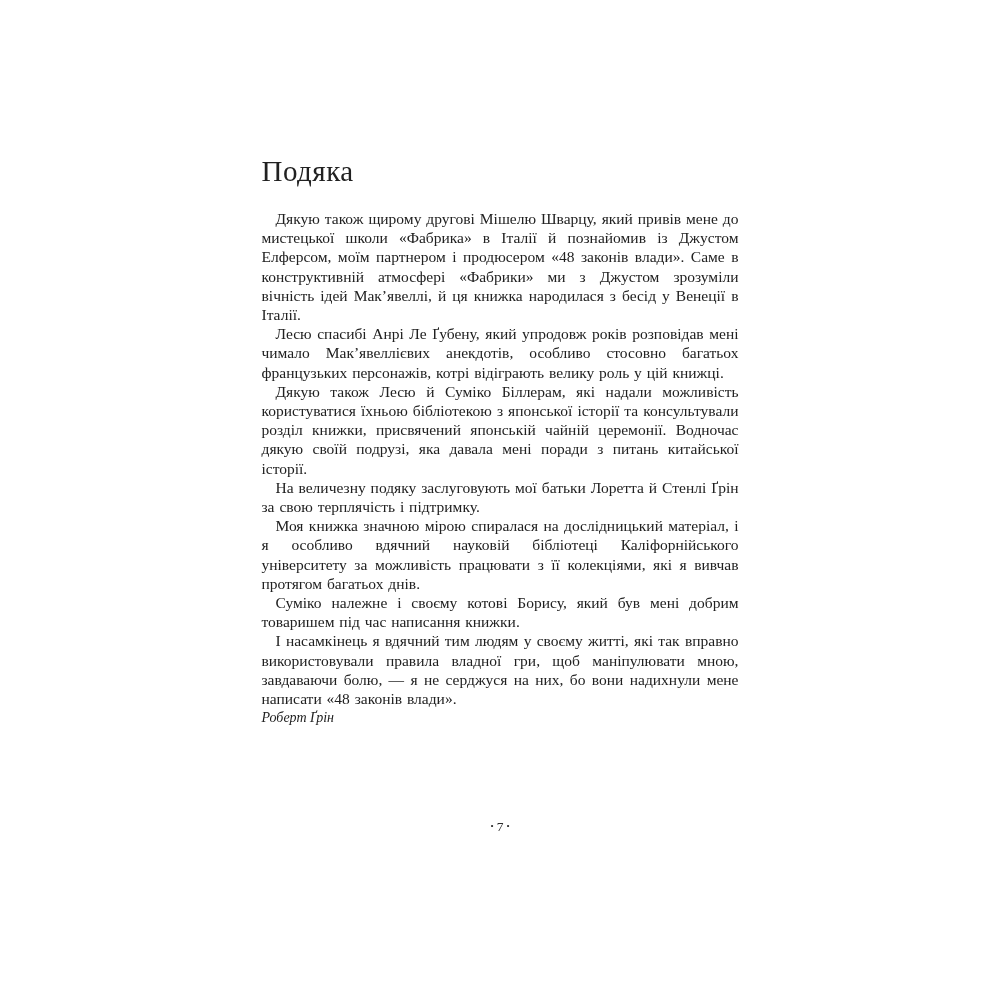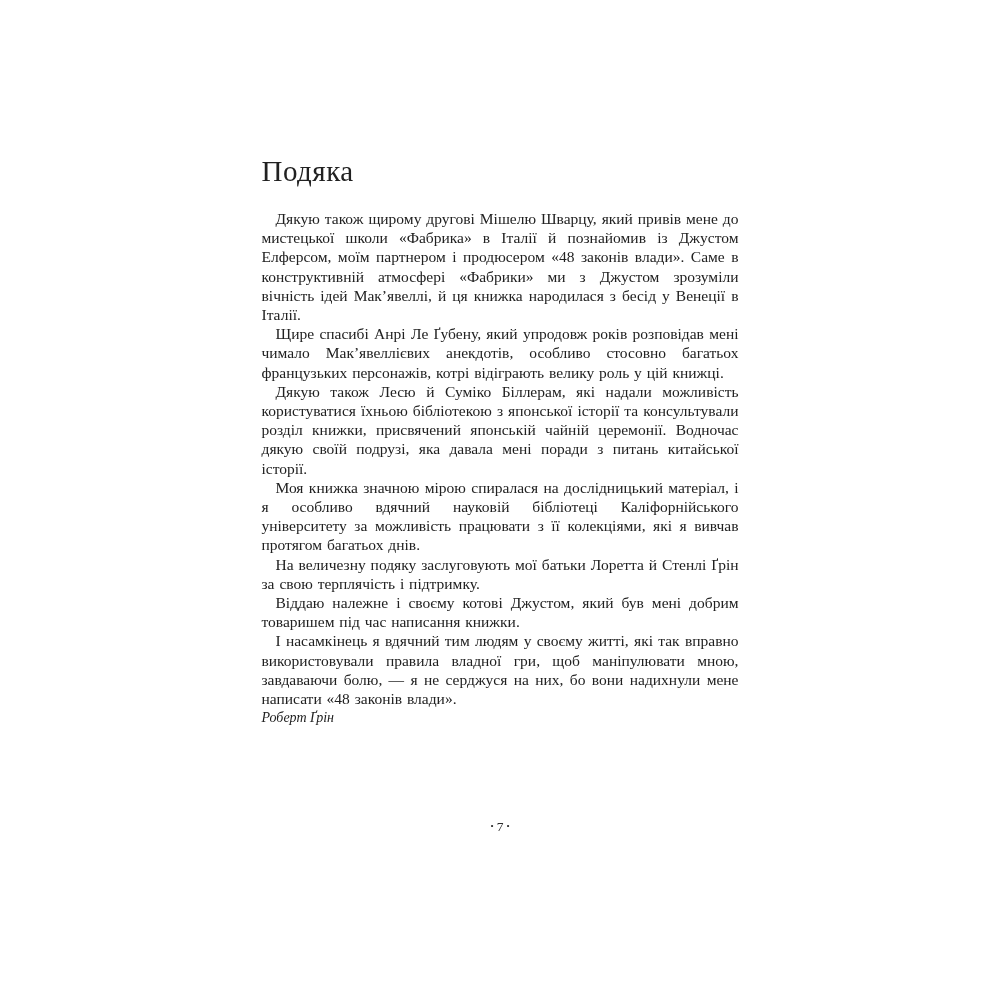--- a/index.html
+++ b/index.html
@@ -66,25 +66,25 @@
 </style>
 </head>
 <body>
 
 <div class="book-page">
 
   <h1 class="chapter-title">Подяка</h1>
 
   <div class="body-text">
     <p>Дякую також щирому другові Мішелю Шварцу, який привів мене до мистецької школи «Фабрика» в Італії й познайомив із Джустом Елферсом, моїм партнером і продюсером «48 законів влади». Саме в конструктивній атмосфері «Фабрики» ми з Джустом зрозуміли вічність ідей Мак’явеллі, й ця книжка народилася з бесід у Венеції в Італії.</p>
-    <p>Щире спасибі Анрі Ле Ґубену, який упродовж років розповідав мені чимало Мак’явеллієвих анекдотів, особливо стосовно багатьох французьких персонажів, котрі відіграють велику роль у цій книжці.</p>
+    <p>Лесю спасибі Анрі Ле Ґубену, який упродовж років розповідав мені чимало Мак’явеллієвих анекдотів, особливо стосовно багатьох французьких персонажів, котрі відіграють велику роль у цій книжці.</p>
     <p>Дякую також Лесю й Суміко Біллерам, які надали можливість користуватися їхньою бібліотекою з японської історії та консультували розділ книжки, присвячений японській чайній церемонії. Водночас дякую своїй подрузі, яка давала мені поради з питань китайської історії.</p>
+    <p>На величезну подяку заслуговують мої батьки Лоретта й Стенлі Ґрін за свою терплячість і підтримку.</p>
     <p>Моя книжка значною мірою спиралася на дослідницький матеріал, і я особливо вдячний науковій бібліотеці Каліфорнійського університету за можливість працювати з її колекціями, які я вивчав протягом багатьох днів.</p>
-    <p>На величезну подяку заслуговують мої батьки Лоретта й Стенлі Ґрін за свою терплячість і підтримку.</p>
-    <p>Віддаю належне і своєму котові Джустом, який був мені добрим товаришем під час написання книжки.</p>
+    <p>Суміко належне і своєму котові Борису, який був мені добрим товаришем під час написання книжки.</p>
     <p>І насамкінець я вдячний тим людям у своєму житті, які так вправно використовували правила владної гри, щоб маніпулювати мною, завдаваючи болю, — я не серджуся на них, бо вони надихнули мене написати «48 законів влади».</p>
   </div>
 
   <p class="signature">Роберт Ґрін</p>
 
   <div class="folio">
     <span class="dot">•</span><span class="num">7</span><span class="dot">•</span>
   </div>
 
 </div>

